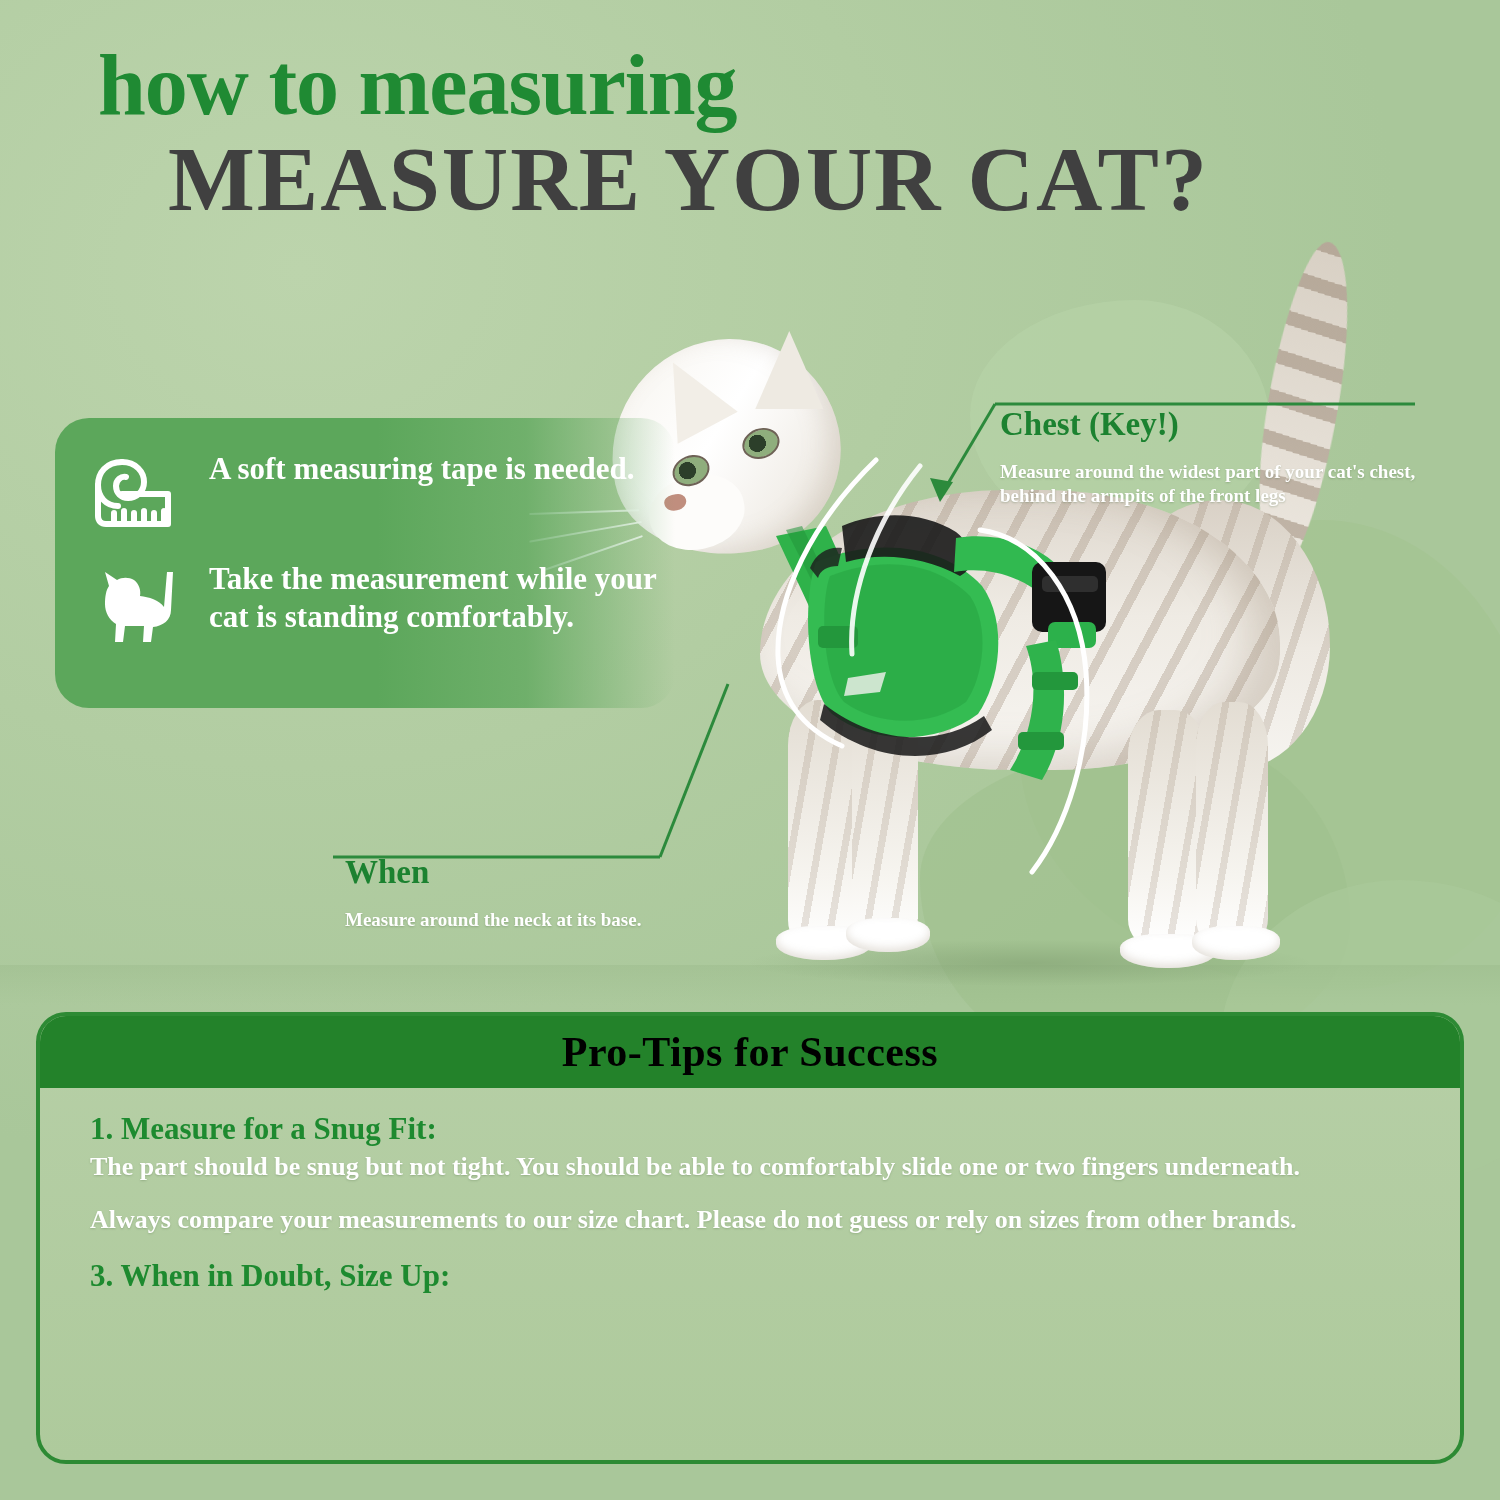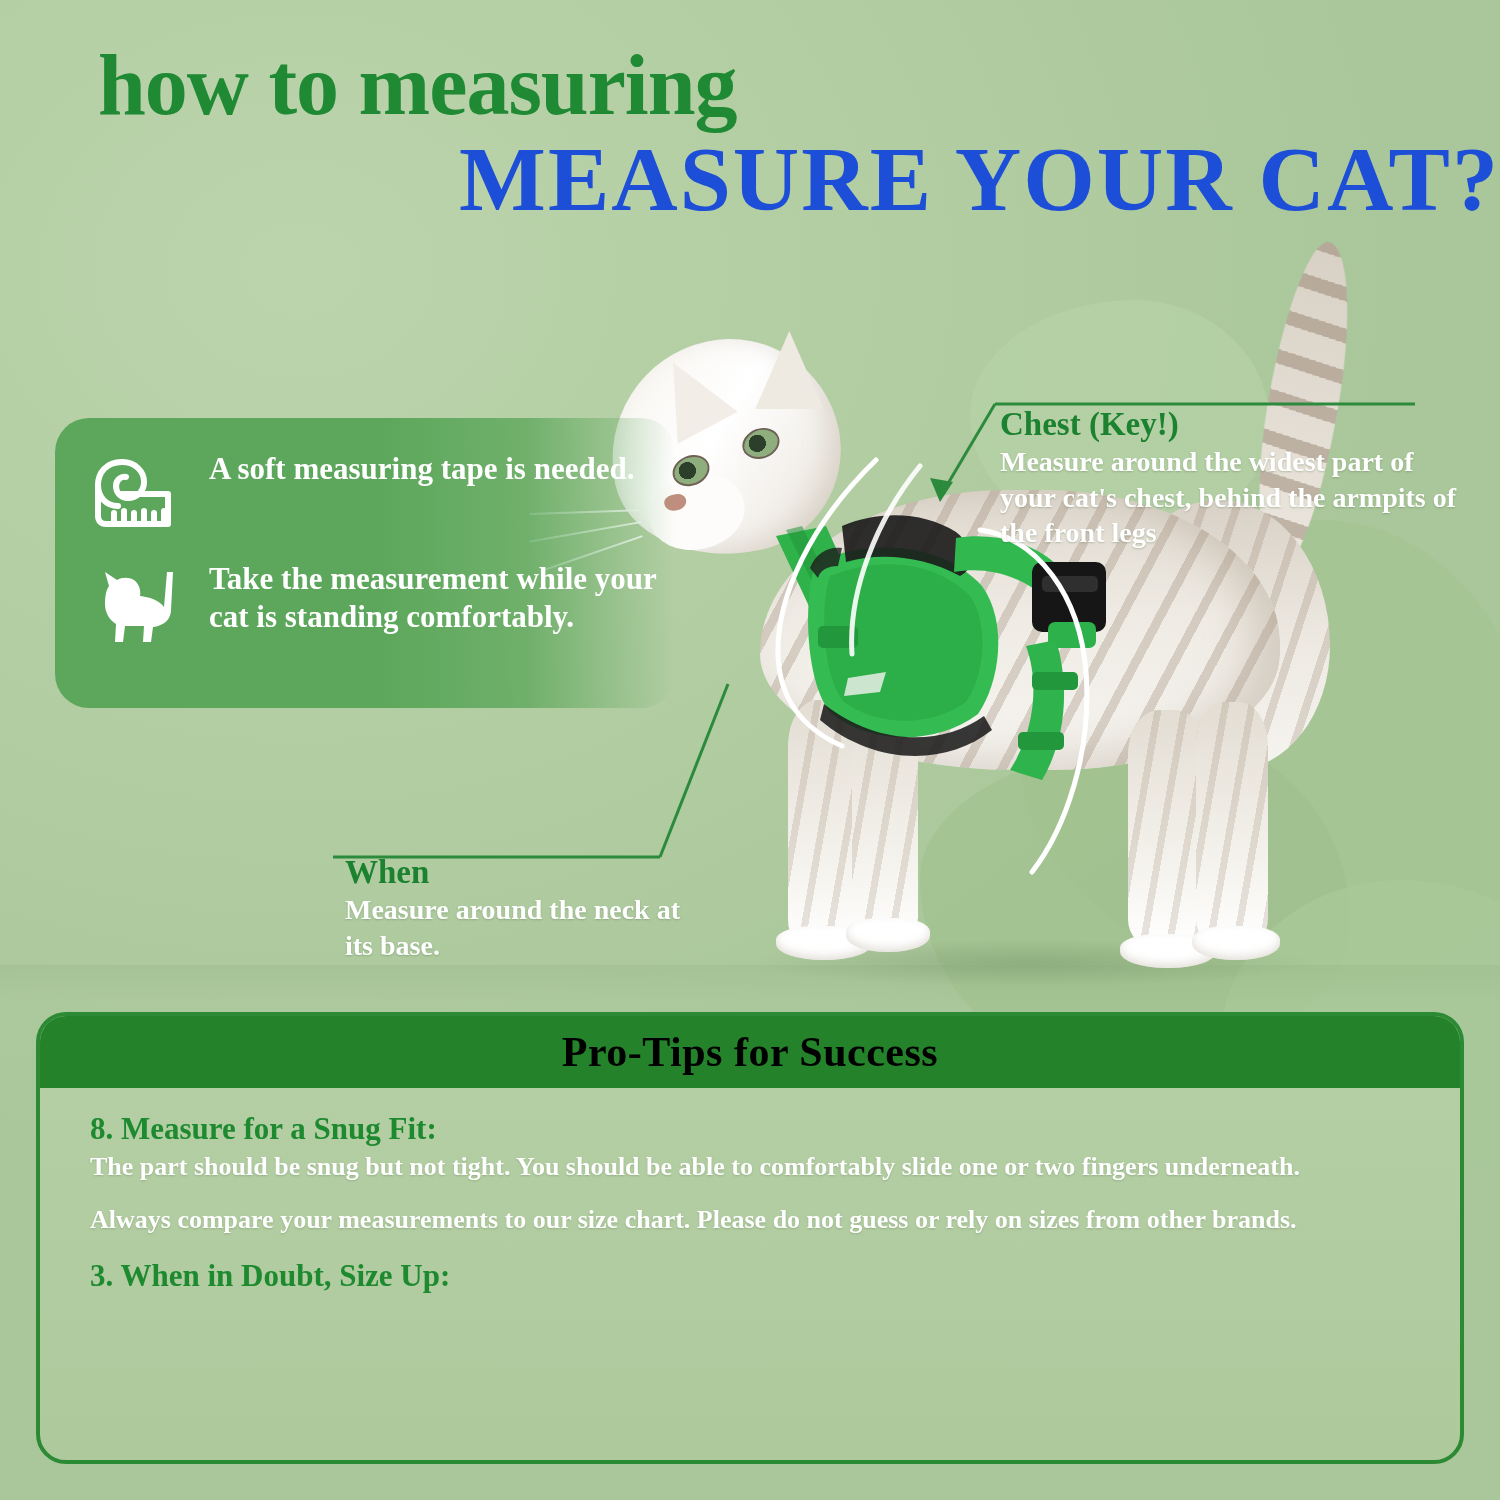--- a/index.html
+++ b/index.html
@@ -78,23 +78,23 @@
     letter-spacing: -1px;
     text-align: left;
     padding-left: 98px;
     font-style: normal;
   }
   .title-line2 {
     font-family: "Liberation Serif", "DejaVu Serif", serif;
     font-weight: bold;
     font-size: 92px;
     line-height: 1.0;
-    color: #1d4ed8;
+    color: #404040;
     letter-spacing: 2px;
-    text-align: right;
+    text-align: left;
     padding-left: 168px;
     margin-top: 6px;
   }
 
   
   .info-card {
     position: absolute;
     left: 55px;
     top: 418px;
     width: 620px;
@@ -278,23 +278,23 @@
     color: #1c8230;
     font-size: 33px;
     line-height: 1.1;
     white-space: nowrap;
     margin-top: 48px;
   }
   .annot-body {
     color: #ffffff;
     font-family: "Liberation Serif", "DejaVu Serif", serif;
     font-weight: bold;
-    font-size: 28px;
+    font-size: 19px;
     line-height: 1.26;
-    margin-top: 2px;
+    margin-top: 18px;
     text-shadow: 0 1px 2px rgba(80,110,70,.35);
   }
   .annot-chest { left: 1000px; top: 358px; width: 460px; }
   .annot-neck  { left: 345px;  top: 806px; width: 360px; }
   .leader { position: absolute; left: 0; top: 0; pointer-events: none; }
 
   
   .tips {
     position: absolute;
     left: 36px;
@@ -468,21 +468,21 @@
     <div class="annot-title">When</div>
     <div class="annot-body">Measure around the neck at its base.</div>
   </div>
 
   <div class="tips">
     <div class="tips-header">
       <div class="tips-header-text">Pro-Tips for Success</div>
     </div>
     <div class="tips-body">
       <div class="tip">
-        <div class="tip-head">8. Measure for a Snug Fit:</div>
+        <div class="tip-head">1. Measure for a Snug Fit:</div>
         <div class="tip-text">The part should be snug but not tight. You should be able to comfortably slide one or two fingers underneath.</div>
       </div>
       <div class="tip">
         <div class="tip-text">Always compare your measurements to our size chart. Please do not guess or rely on sizes from other brands.</div>
       </div>
       <div class="tip">
         <div class="tip-head">3. When in Doubt, Size Up:</div>
       </div>
     </div>
   </div>

